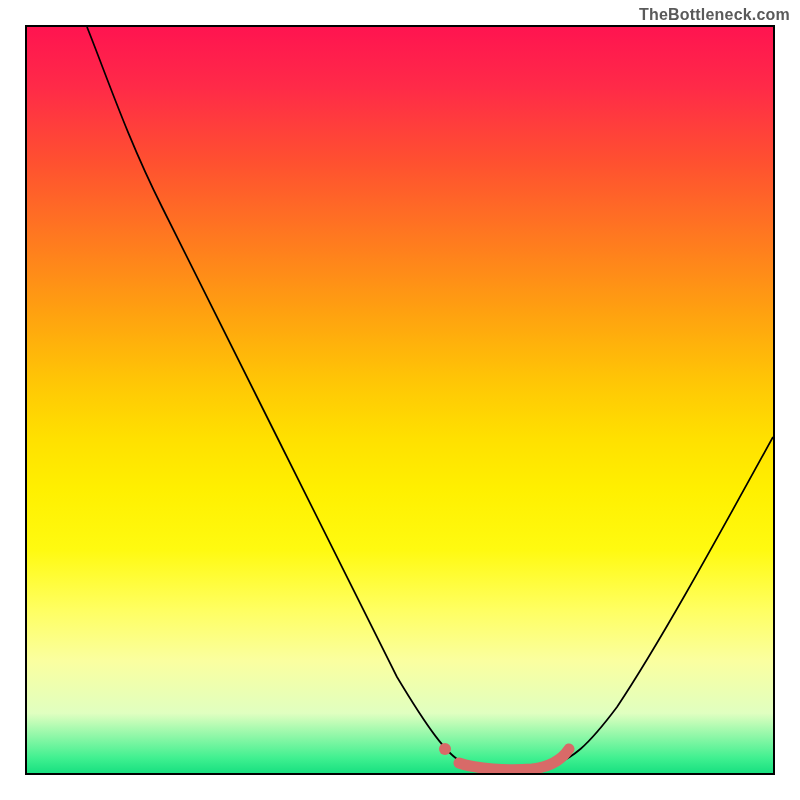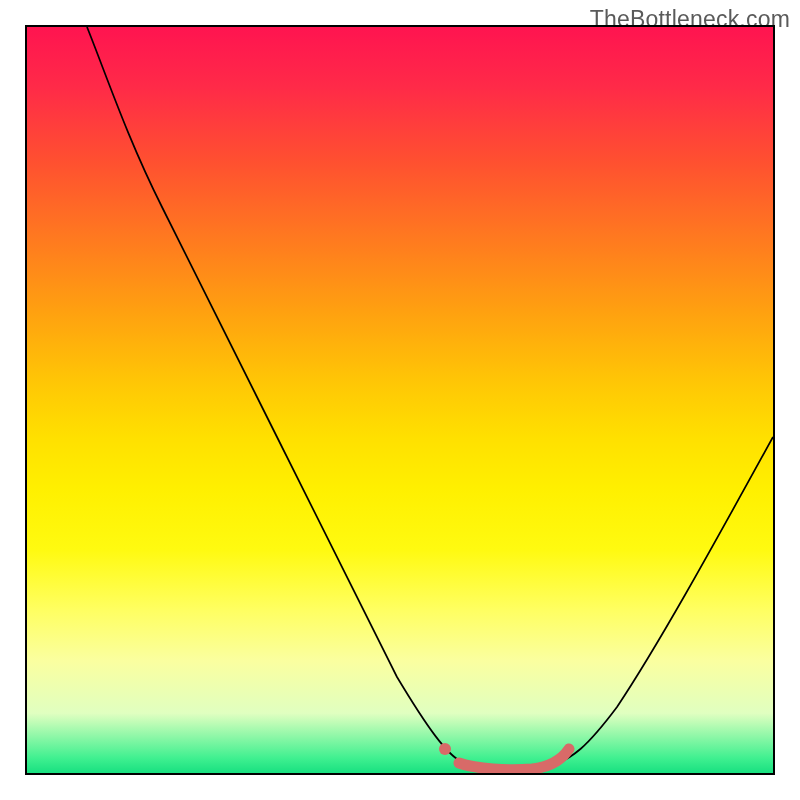--- a/index.html
+++ b/index.html
@@ -8,22 +8,22 @@
     width: 800px;
     height: 800px;
     background: #ffffff;
     font-family: Arial, Helvetica, sans-serif;
     position: relative;
   }
   .watermark {
     position: absolute;
     top: 6px;
     right: 10px;
-    font-size: 23px;
-    font-weight: 400;
+    font-size: 16px;
+    font-weight: 700;
     color: #5a5a5a;
     letter-spacing: 0.2px;
   }
   .plot-area {
     position: absolute;
     left: 25px;
     top: 25px;
     width: 750px;
     height: 750px;
     border: 2px solid #000000;

